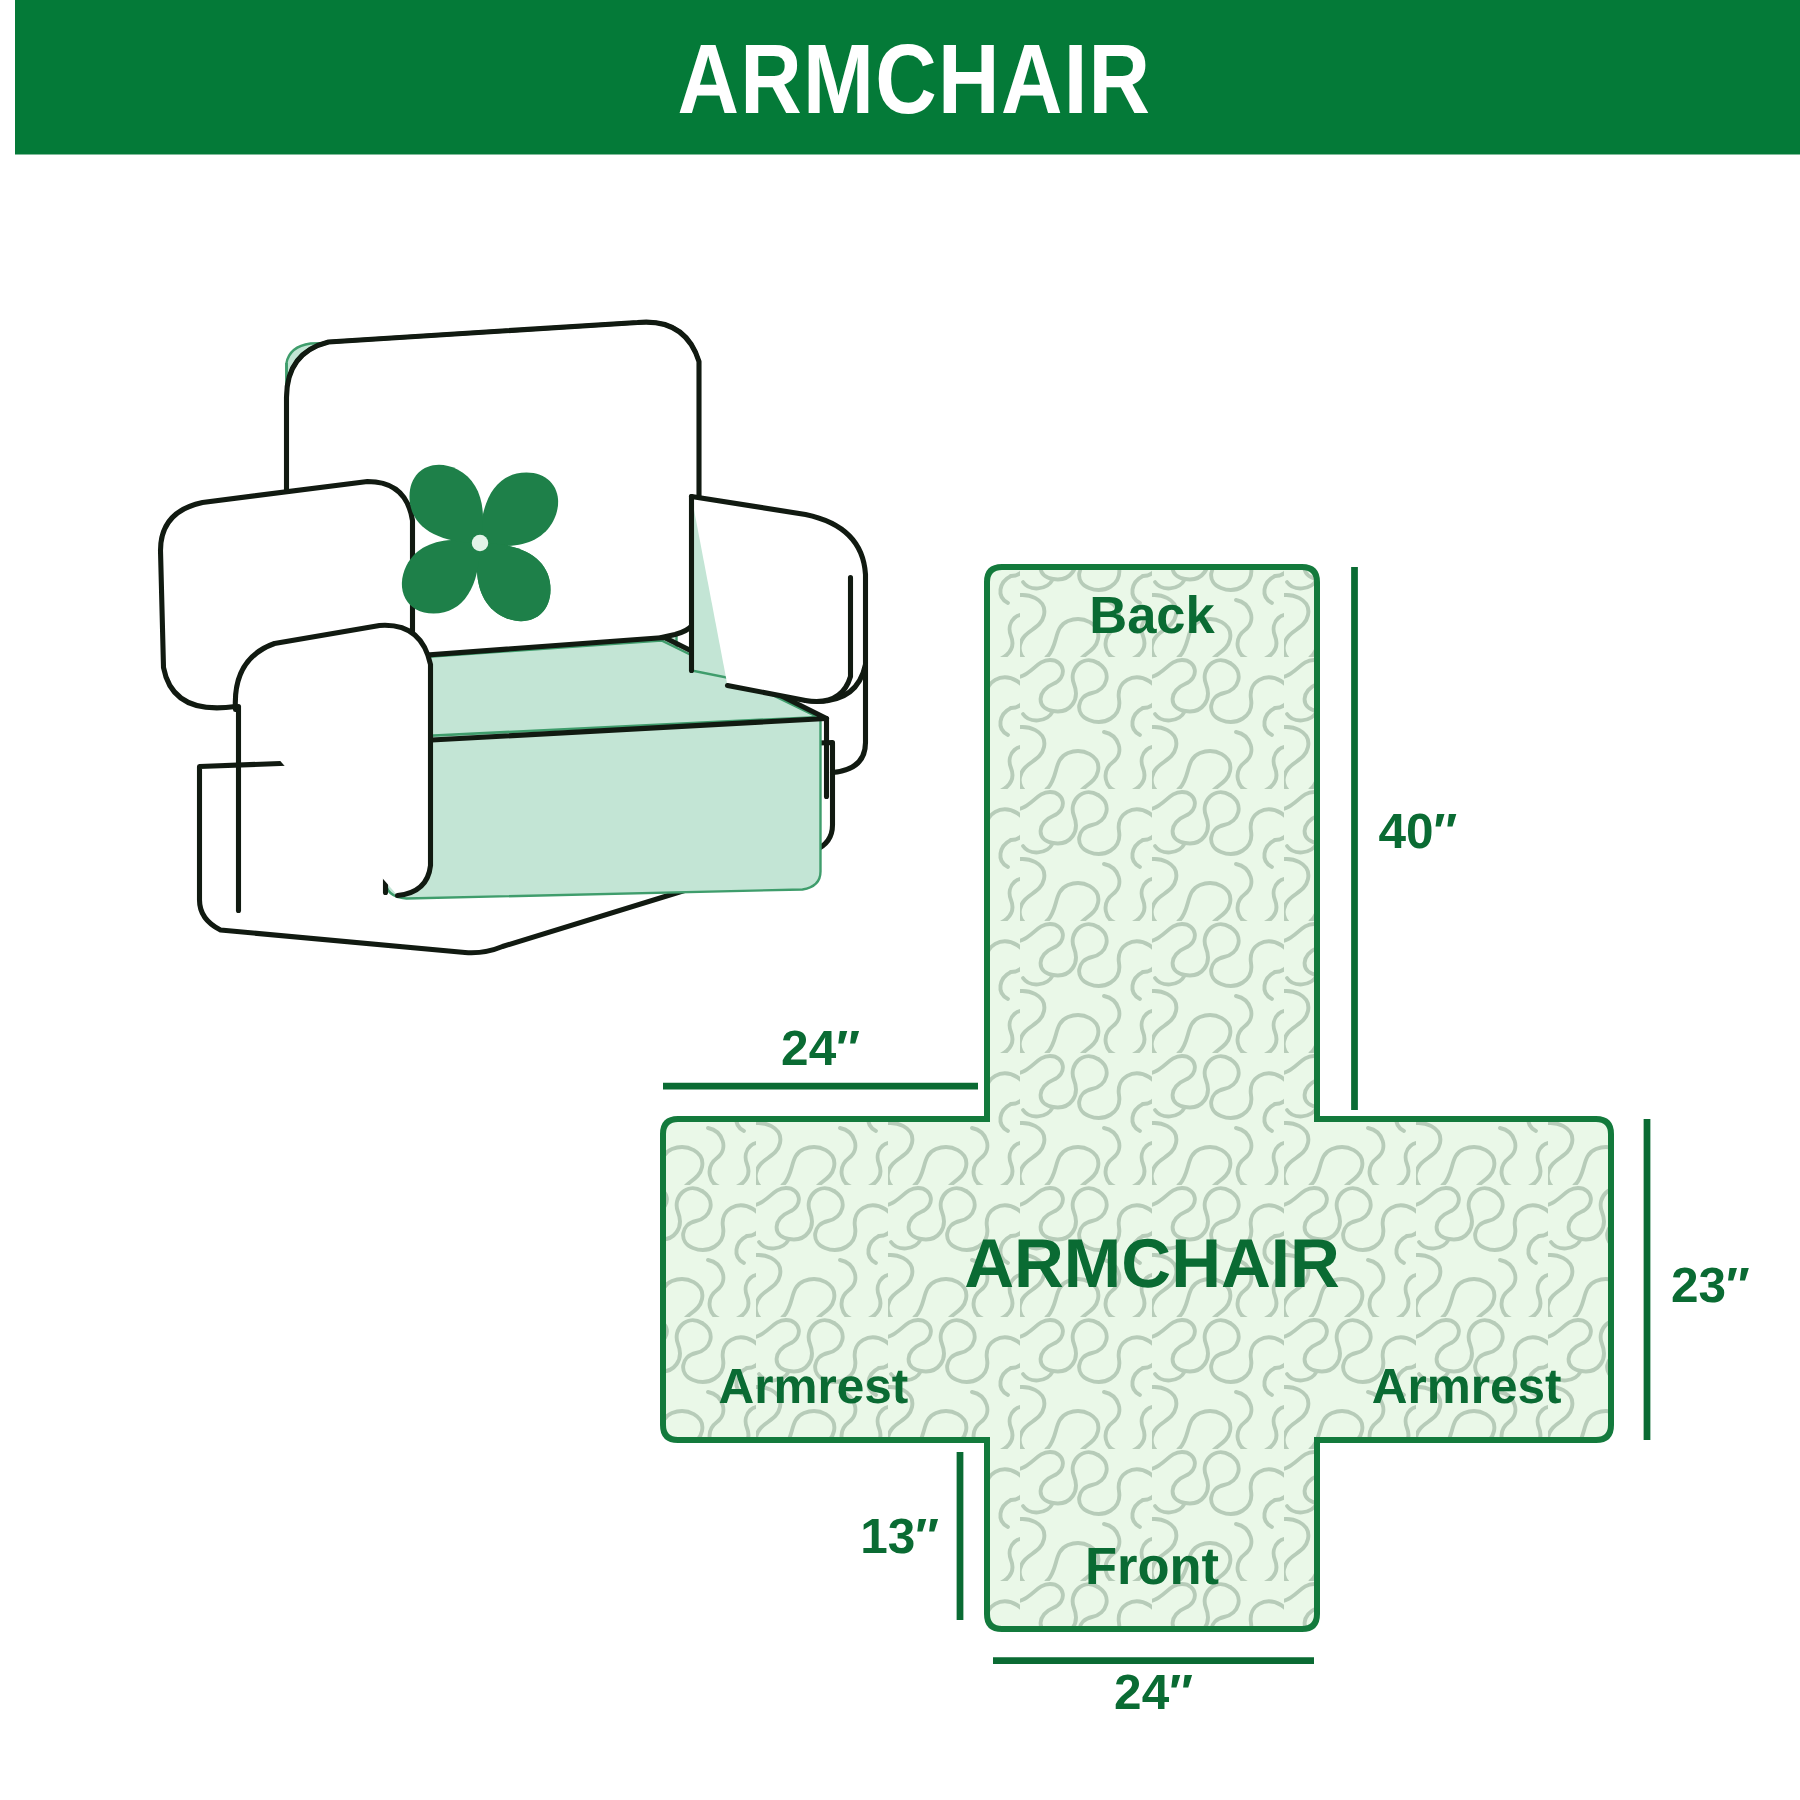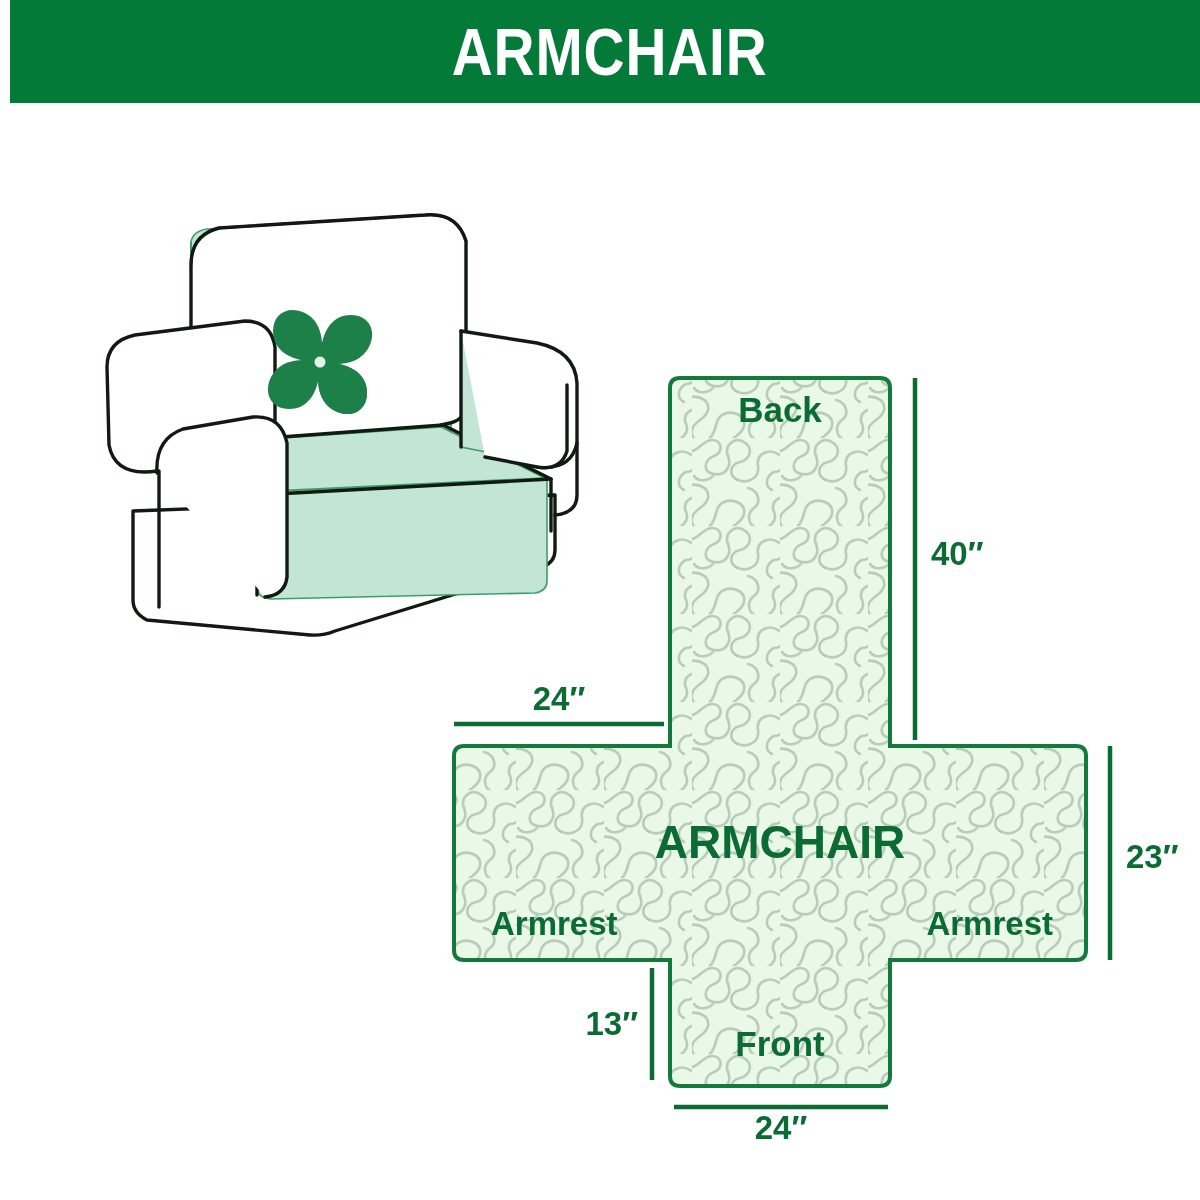--- a/index.html
+++ b/index.html
@@ -51,21 +51,21 @@
     position: absolute;
     left: 75px;
     top: 195px;
     width: 510px;
     height: 445px;
   }
 
   
   #pattern-diagram {
     position: absolute;
-    left: 418px;
+    left: 406px;
     top: 350px;
     width: 770px;
     height: 790px;
     text-decoration: underline;
   }
 
   .diagram-label {
     fill: #0a6b33;
     font-family: "Liberation Sans", sans-serif;
     font-weight: bold;

